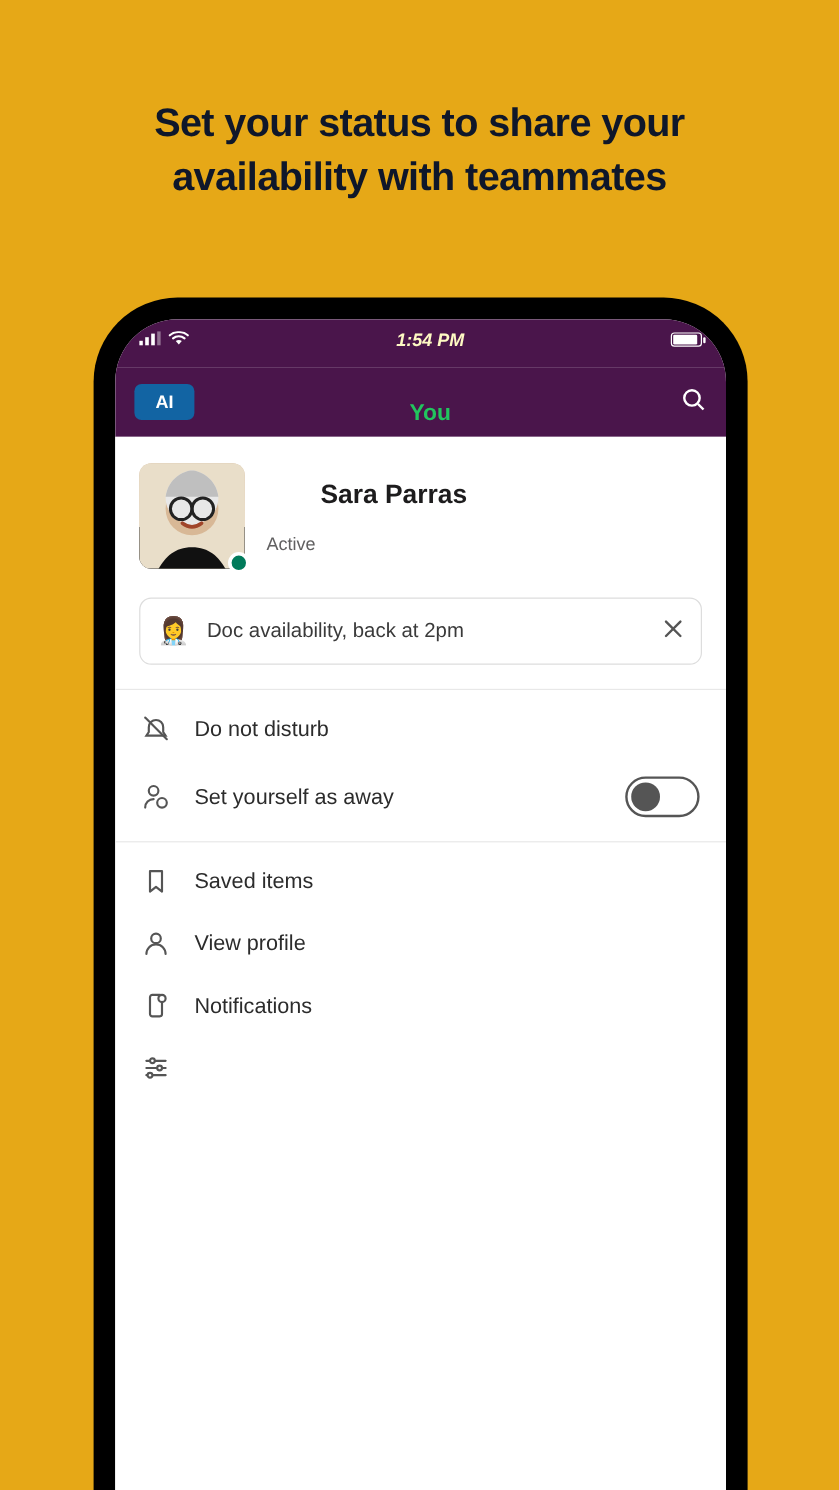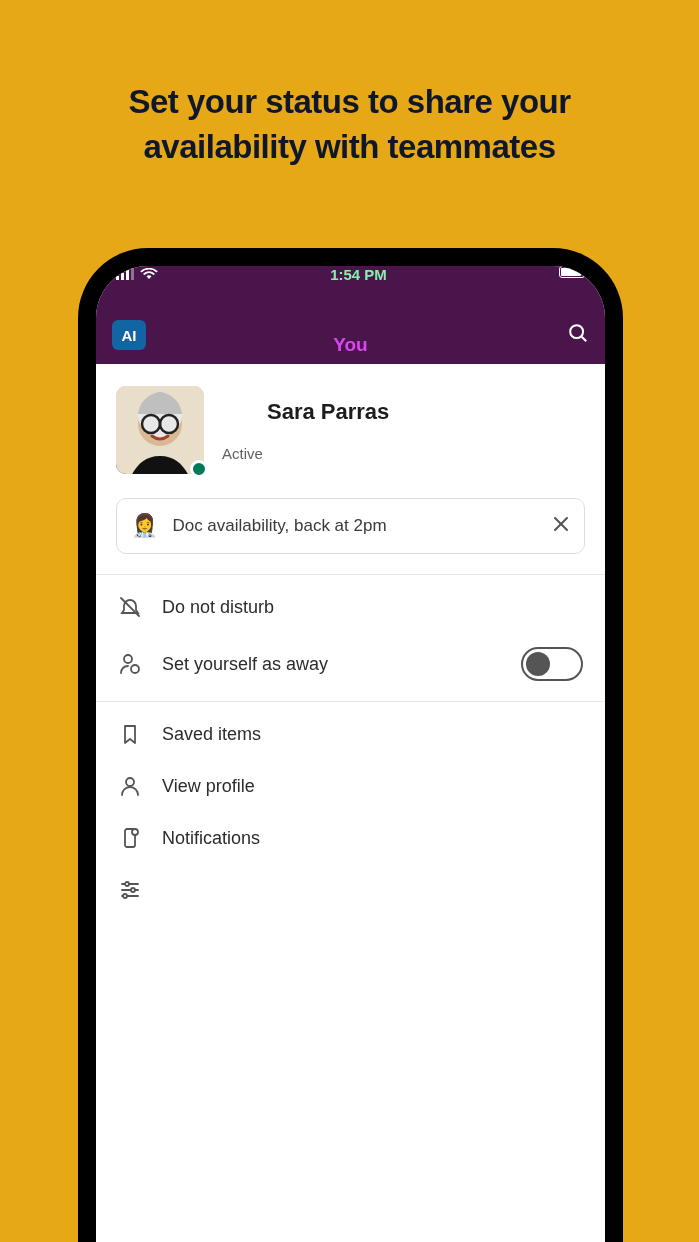--- a/index.html
+++ b/index.html
@@ -35,26 +35,27 @@
     background: #fff;
     border-radius: 52px;
     overflow: hidden;
     display: flex;
     flex-direction: column;
   }
   .status-bar {
     background: #4a154b;
     height: 40px;
     display: flex;
-    align-items: flex-start;
+    align-items: center;
     justify-content: space-between;
     padding: 0 20px 6px 20px;
-    color: #86efac;
+    color: #fef9c3;
     font-size: 15px;
     font-weight: 600;
+    font-style: italic;
   }
   .status-left { display: flex; align-items: center; gap: 6px; }
   .status-right { display: flex; align-items: center; }
   .battery {
     width: 26px; height: 12px; border: 1.5px solid #fff; border-radius: 3px;
     position: relative;
   }
   .battery::after {
     content: ""; position: absolute; left: 1px; top: 1px; bottom: 1px; width: 20px;
     background: #fff; border-radius: 1px;
@@ -69,29 +70,29 @@
     display: flex;
     align-items: center;
     justify-content: space-between;
     padding: 0 16px;
   }
   .ai-badge {
     background: #1264a3;
     color: #fff;
     font-weight: 700;
     font-size: 15px;
-    width: 34px;
+    width: 50px;
     height: 30px;
     border-radius: 6px;
     display: flex;
     align-items: center;
     justify-content: center;
   }
   .nav-title {
-    color: #d946ef;
+    color: #22c55e;
     font-weight: 800;
     font-size: 19px;
     margin-top: 20px;
   }
   .nav-right { width: 34px; display:flex; justify-content:flex-end; }
   .search-icon { width: 22px; height: 22px; }
 
   .content {
     flex: 1;
     background: #fff;

